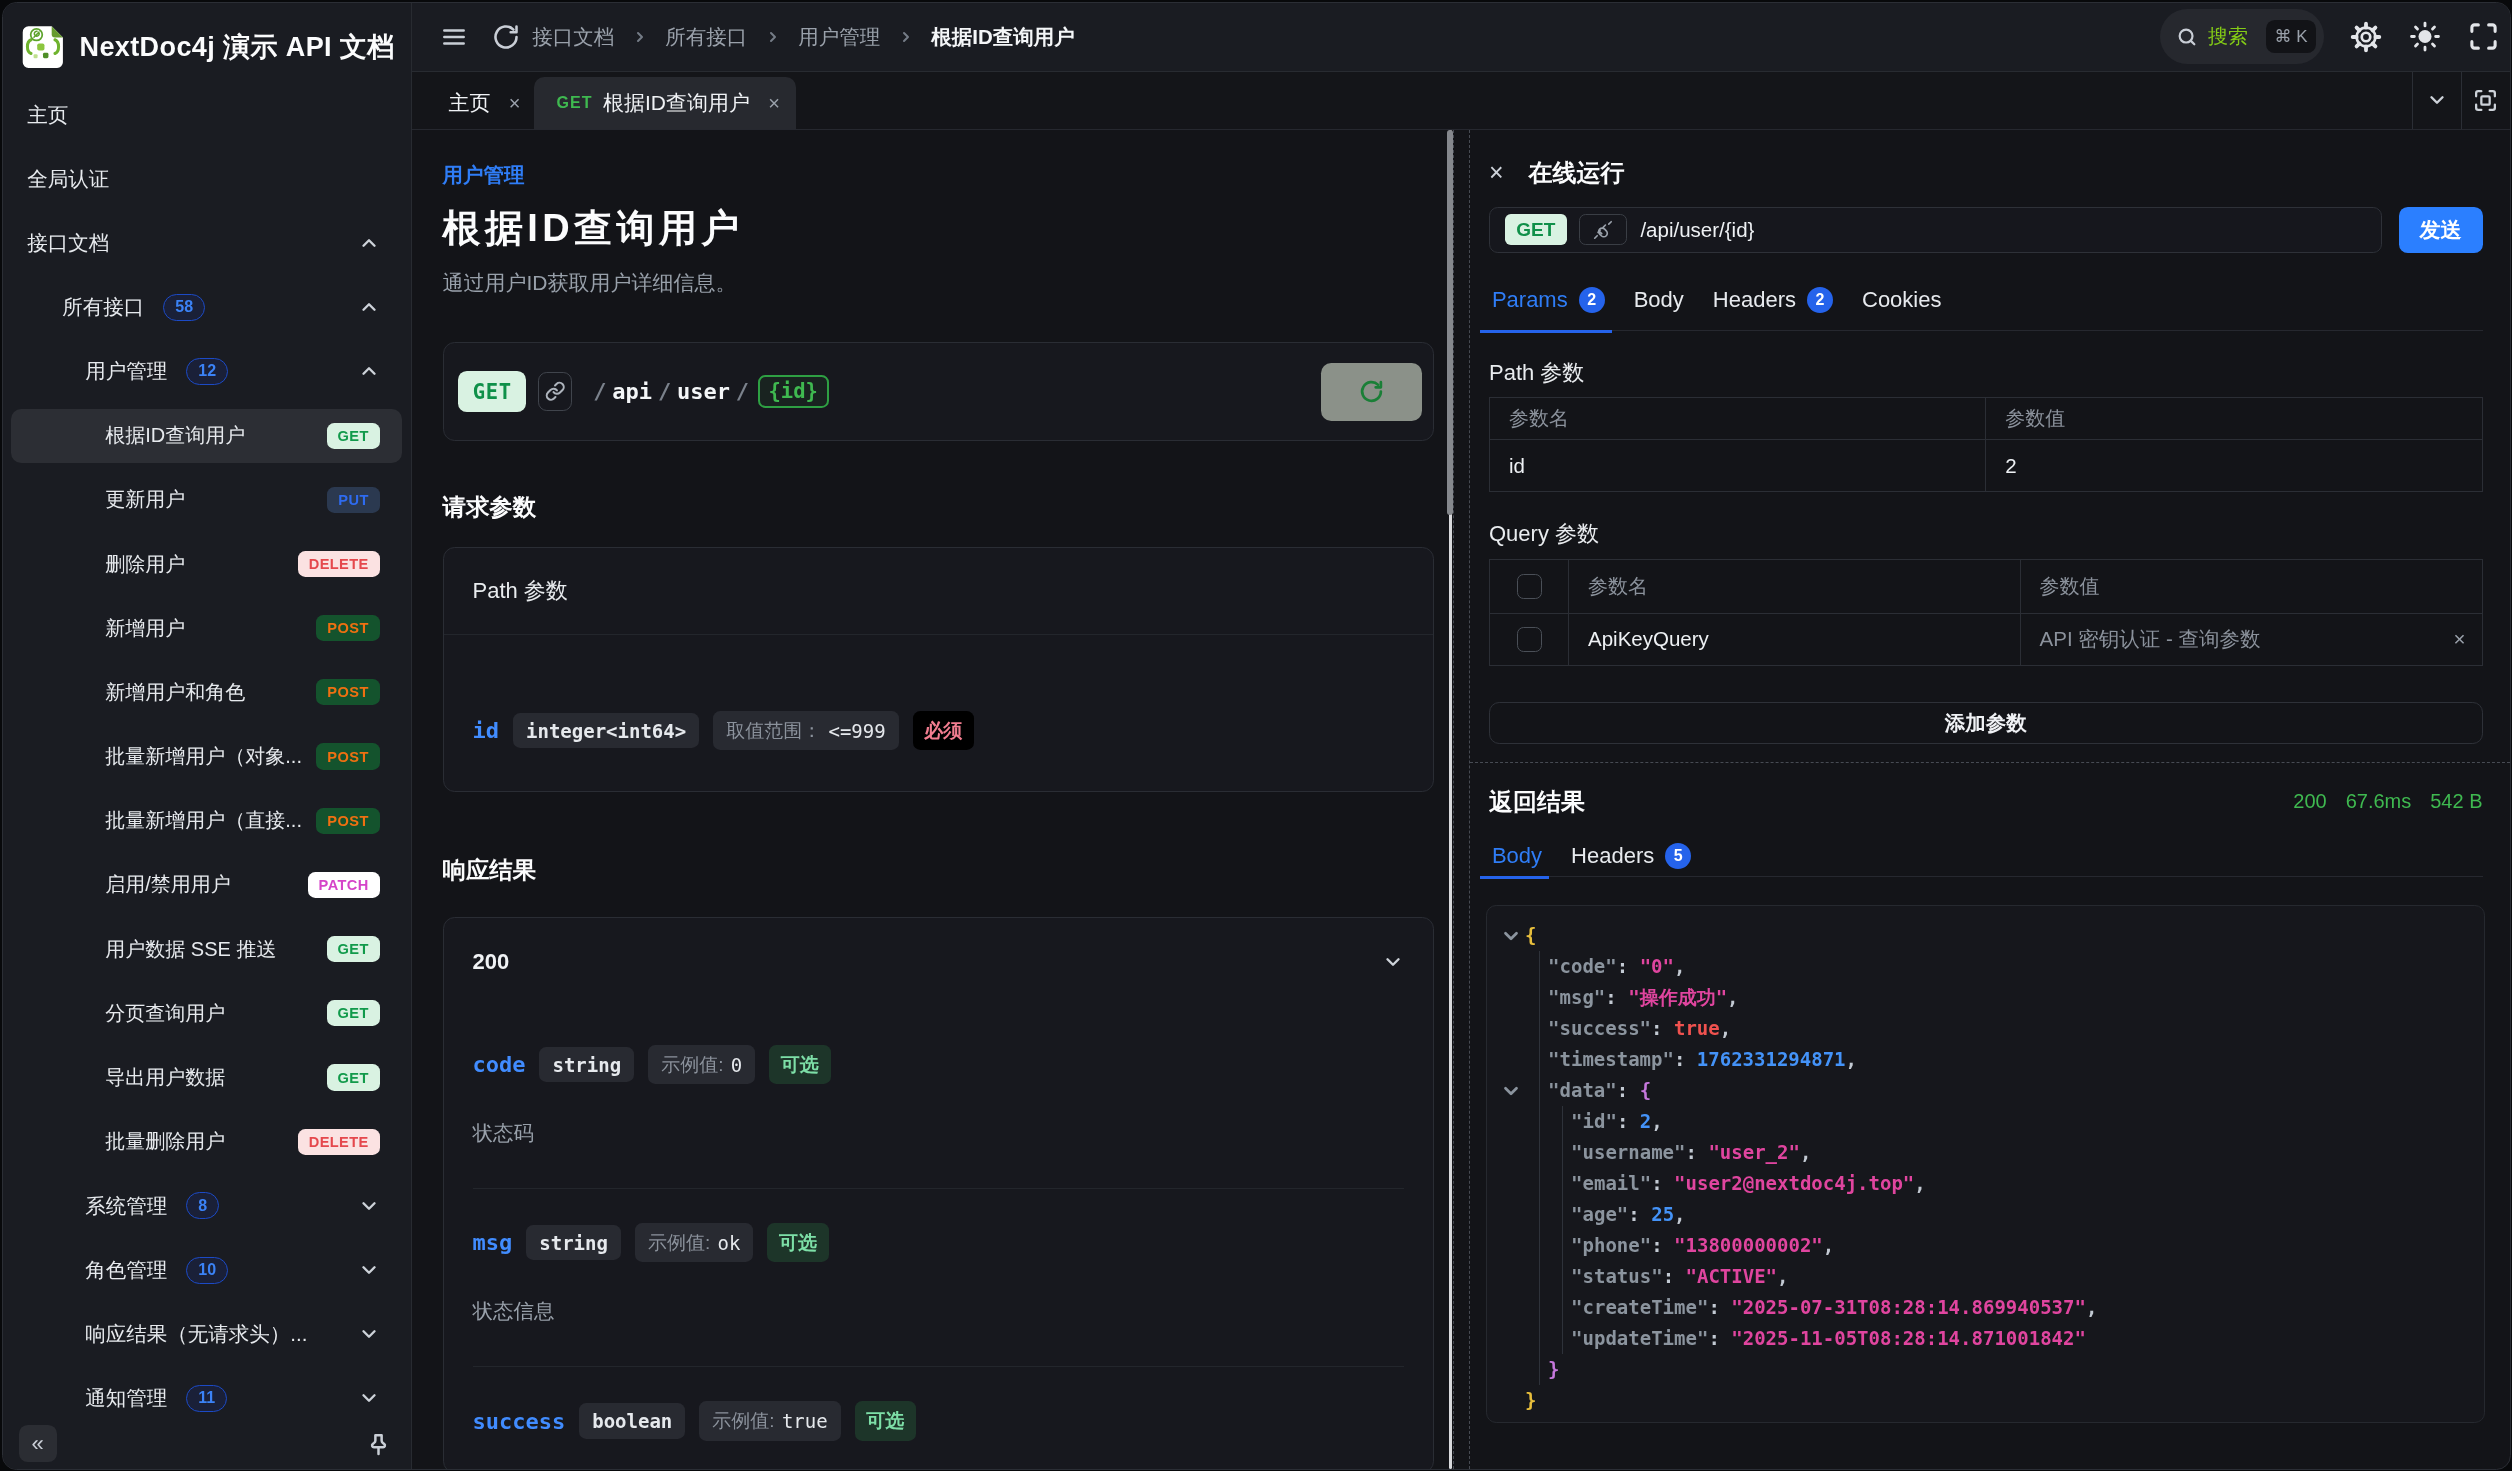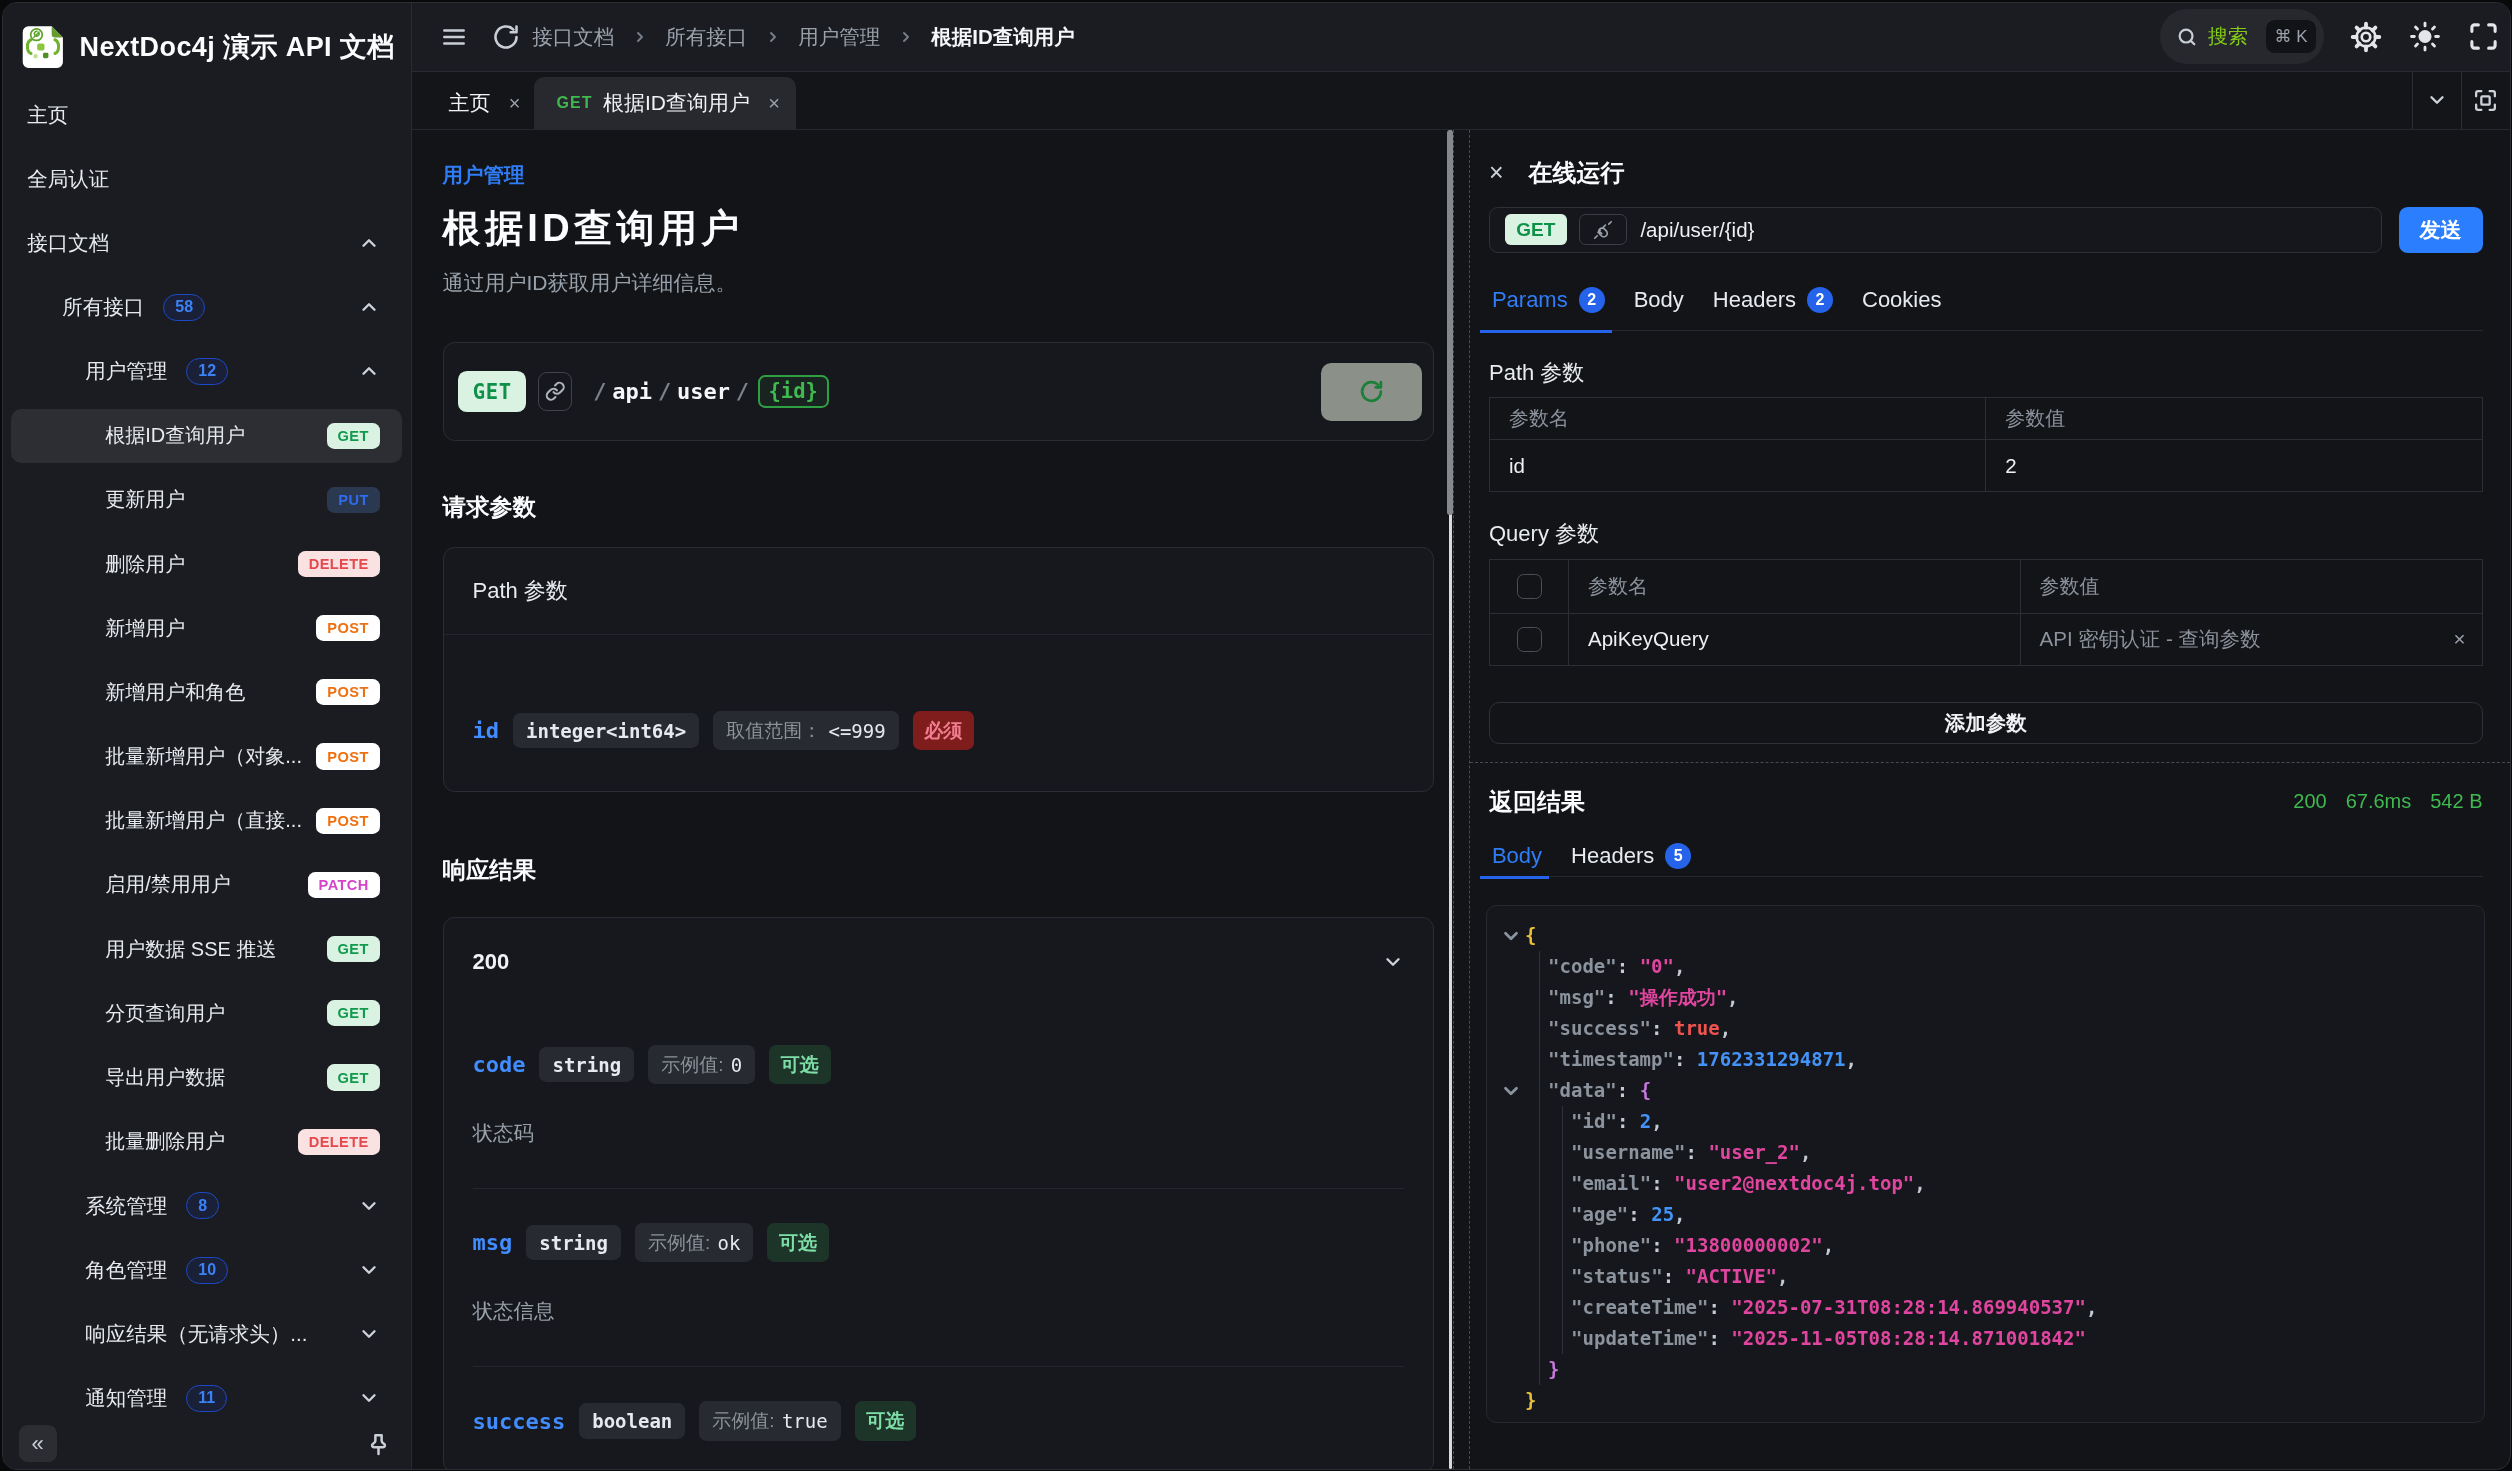--- a/index.html
+++ b/index.html
@@ -18,21 +18,21 @@
   .srow .lbl { font-size:20.5px; color:#e7eaee; white-space:nowrap; overflow:hidden; }
   .srow.d0 .lbl { margin-left:16px; }
   .srow.d1 .lbl { margin-left:51px; }
   .srow.d2 .lbl { margin-left:74px; }
   .srow.d3 .lbl { margin-left:94px; font-size:20px; }
   .cnt { margin-left:19px; font-size:16px; font-weight:bold; color:#3b82f6; background:rgba(25,56,160,.18); border:1.5px solid #1c4ac6; border-radius:730px; padding:2.2px 11px; line-height:20.5px; }
   .srow .sp { flex:1; }
   .mbadge { font-size:14.6px; font-weight:bold; letter-spacing:0.4px; border-radius:7.3px; padding:5.1px 11px; line-height:16px; }
   .m-GET    { background:#d9f2e2; color:#119a4b; }
   .m-PUT    { background:#2b3950; color:#2e6bf0; }
-  .m-POST   { background:#ffffff; color:#ef7011; }
+  .m-POST   { background:#14532d; color:#ef7011; }
   .m-DELETE { background:#fbe2e2; color:#e5484d; }
   .m-PATCH  { background:#ffffff; color:#d544c9; }
   .chev { width:22px; height:22px; stroke:#cdd2d9; stroke-width:2.6; fill:none; stroke-linecap:round; stroke-linejoin:round; }
   .side-bottom { flex:0 0 45px; display:flex; align-items:center; justify-content:space-between; padding:0 13px 4.4px 16px; }
   .sq-btn { width:38px; height:37px; border-radius:8.8px; background:#2b2d33; display:flex; align-items:center; justify-content:center; color:#c9ced6; font-size:22px; }
   .pin-btn { width:38px; height:37px; border-radius:8.8px; display:flex; align-items:center; justify-content:center; }
   .icon { stroke:#c9ced6; fill:none; stroke-width:2.4; stroke-linecap:round; stroke-linejoin:round; }
 
   
   .rcol { flex:1 1 auto; display:flex; flex-direction:column; min-width:0; }
@@ -80,21 +80,21 @@
   .req-h2 { margin-top:54px; }
   .card { border:0.7px solid #2a2d34; background:#17181e; border-radius:11.7px; }
   .pathcard { margin-top:27px; }
   .pathcard .card-hd { height:87px; display:flex; align-items:center; padding:0 29px; font-size:22px; color:#e9ecef; border-bottom:0.7px solid #23262c; }
   .pathcard .card-bd { padding:76px 29px 41px; }
   .field-line { display:flex; align-items:center; gap:14px; }
   .fname { font-size:22px; font-weight:bold; color:#418cff; }
   .chip { background:#282a31; border-radius:7.3px; padding:6.6px 13px; font-size:19px; color:#e6e9ed; display:flex; align-items:center; gap:7.3px; }
   .chip .chip-dim { color:#8b929c; font-family:"Liberation Sans", sans-serif; }
   .chip.t-chip { font-weight:bold; }
-  .badge-req { background:#7f1d1d; color:#f27d90; font-size:19px; font-weight:bold; border-radius:7.3px; padding:6.6px 11.7px; }
+  .badge-req { background:#000000; color:#f27d90; font-size:19px; font-weight:bold; border-radius:7.3px; padding:6.6px 11.7px; }
   .badge-opt { background:#1d3529; color:#7ddfa7; font-size:19px; font-weight:bold; border-radius:7.3px; padding:6.6px 11.7px; }
 
   .resp-h2 { margin-top:66px; }
   .respcard { margin-top:34px; padding:28px 29px 0; height:556px; overflow:hidden; }
   .resp-status-row { display:flex; align-items:center; justify-content:space-between; margin-bottom:70px; padding-top:2.9px; }
   .resp-status { font-size:22px; font-weight:bold; color:#f0f2f5; }
   .resp-row { border-bottom:0.7px solid #23262c; padding-bottom:41px; margin-bottom:34px; }
   .resp-row:last-child { border-bottom:none; }
   .resp-desc { margin-top:34px; font-size:20.5px; line-height:29px; color:#98a0aa; }
 

